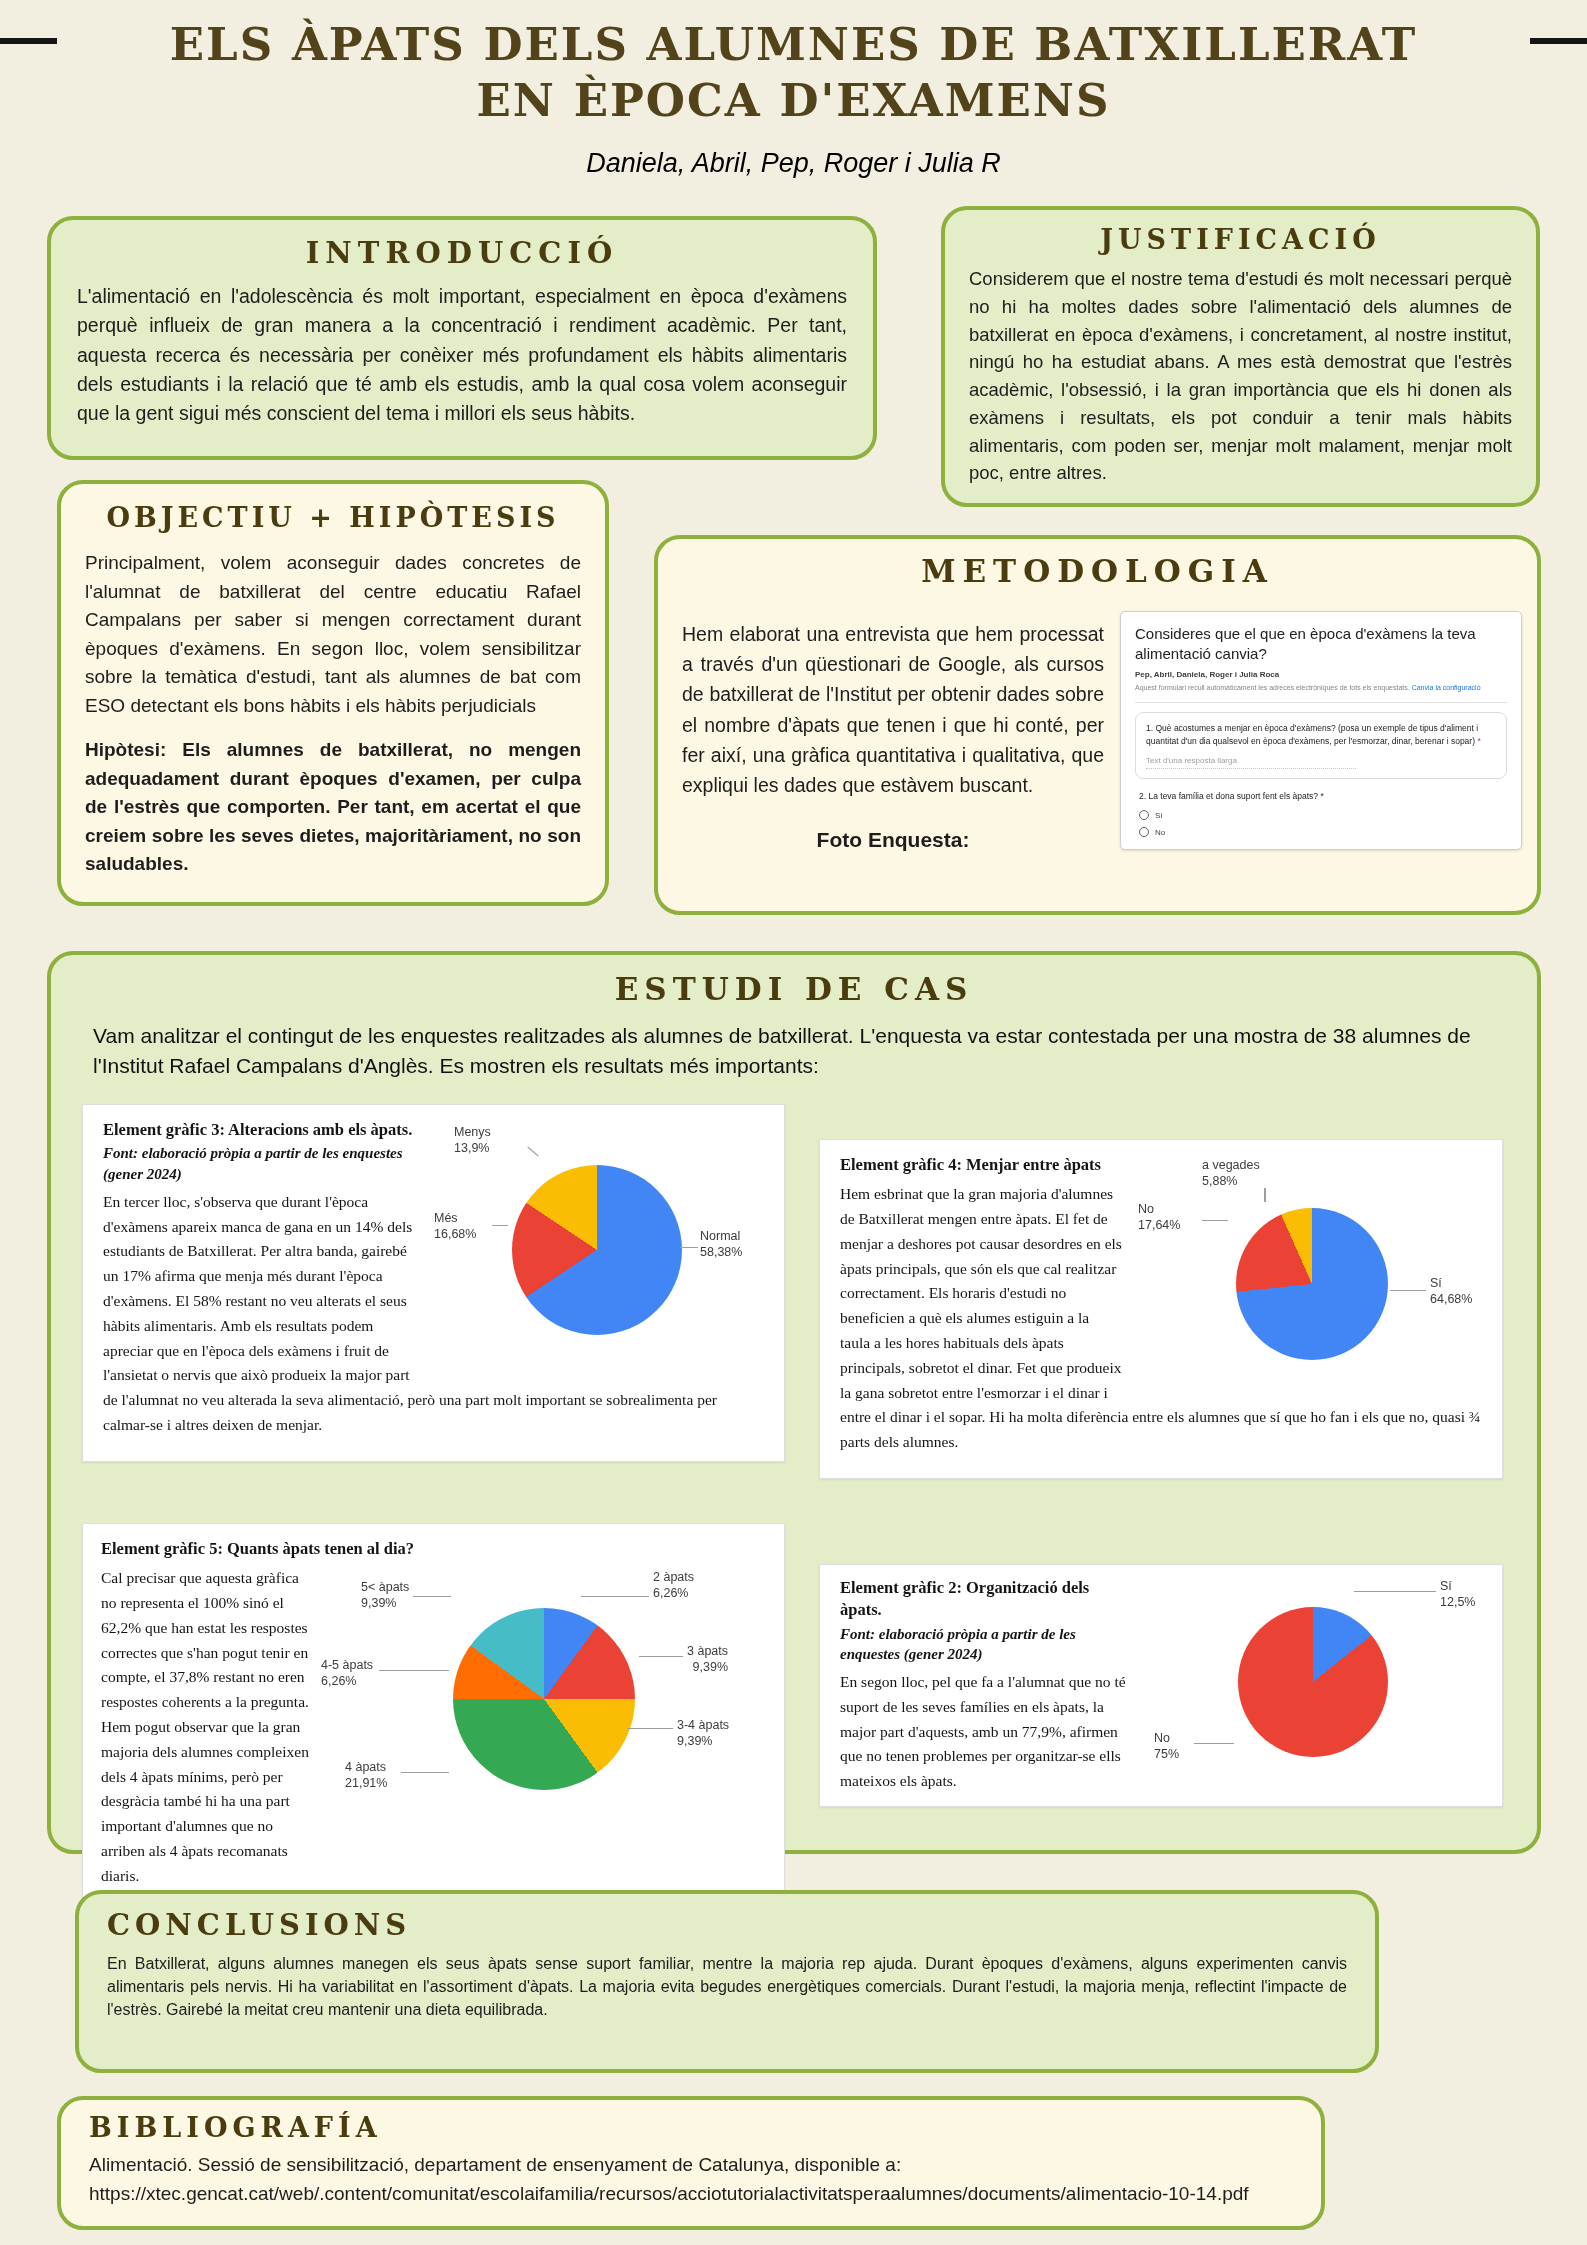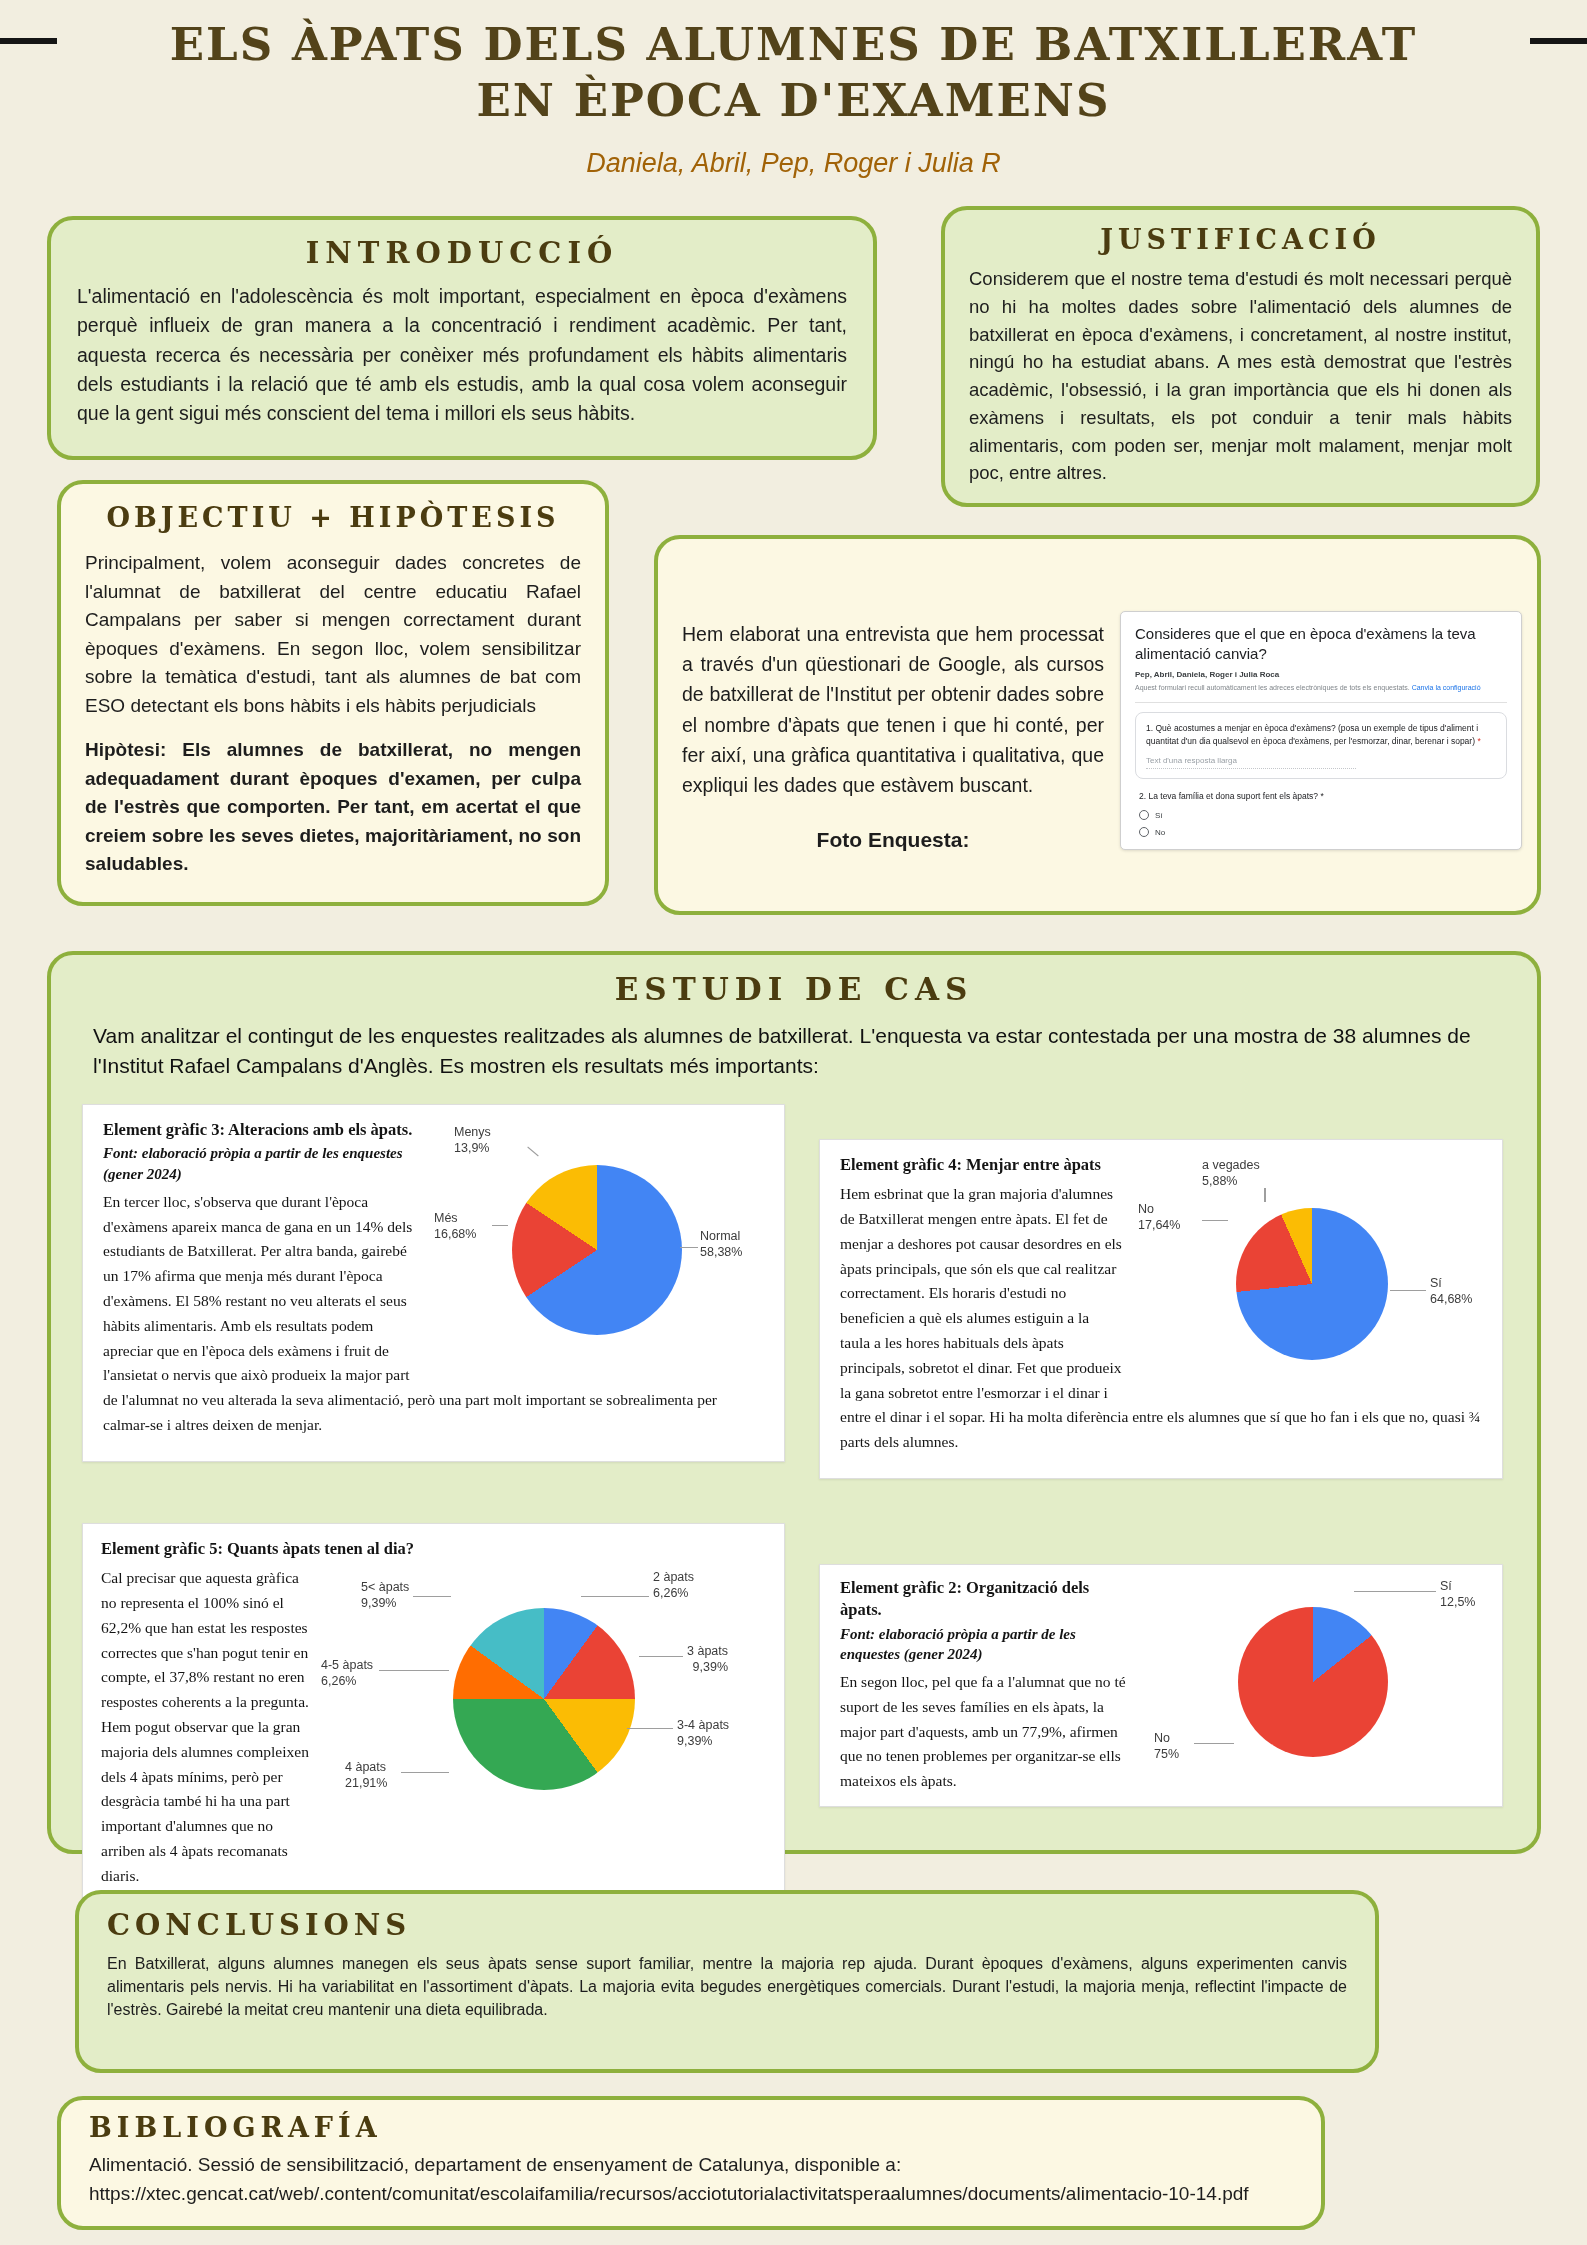--- a/index.html
+++ b/index.html
@@ -14,21 +14,21 @@
   .rule.right { right: 0; width: 57px; }
 
   .title-l1, .title-l2 {
     position: absolute; left: 0; right: 0; text-align: center;
     font-family: "DejaVu Serif", serif; font-weight: bold;
     color: #53431a; letter-spacing: 2px;
   }
   .title-l1 { top: 18px; font-size: 45px; }
   .title-l2 { top: 74px; font-size: 45px; }
   .authors { position: absolute; left: 0; right: 0; top: 148px; text-align: center;
-    font-style: italic; font-size: 27px; color: #a16207; }
+    font-style: italic; font-size: 27px; color: #000000; }
 
   .box { position: absolute; border: 4px solid #8eb03d; border-radius: 26px; }
   .bg-green { background: #e3edc8; }
   .bg-cream { background: #fcf8e3; }
 
   .sec-h { font-family: "DejaVu Serif", serif; font-weight: bold; color: #4b3c10; }
   .sec-h.center { text-align: center; }
 
   
   #intro { left: 47px; top: 216px; width: 830px; min-height: 244px; padding: 16px 26px 18px; }
@@ -131,20 +131,21 @@
     <p>Considerem que el nostre tema d'estudi és molt necessari perquè no hi ha moltes dades sobre l'alimentació dels alumnes de batxillerat en època d'exàmens, i concretament, al nostre institut, ningú ho ha estudiat abans. A mes està demostrat que l'estrès acadèmic, l'obsessió, i la gran importància que els hi donen als exàmens i resultats, els pot conduir a tenir mals hàbits alimentaris, com poden ser, menjar molt malament, menjar molt poc, entre altres.</p>
   </section>
 
   <section class="box bg-cream" id="objectiu">
     <h2 class="sec-h center">OBJECTIU + HIPÒTESIS</h2>
     <p>Principalment, volem aconseguir dades concretes de l'alumnat de batxillerat del centre educatiu Rafael Campalans per saber si mengen correctament durant èpoques d'exàmens. En segon lloc, volem sensibilitzar sobre la temàtica d'estudi, tant als alumnes de bat com ESO detectant els bons hàbits i els hàbits perjudicials</p>
     <p class="hip">Hipòtesi: Els alumnes de batxillerat, no mengen adequadament durant èpoques d'examen, per culpa de l'estrès que comporten. Per tant, em acertat el que creiem sobre les seves dietes, majoritàriament, no son saludables.</p>
   </section>
 
   <section class="box bg-cream" id="metodologia">
+    <h2 class="sec-h center">METODOLOGIA</h2>
     <div class="met-col">
       <p>Hem elaborat una entrevista que hem processat a través d'un qüestionari de Google, als cursos de batxillerat de l'Institut per obtenir dades sobre el nombre d'àpats que tenen i que hi conté, per fer així, una gràfica quantitativa i qualitativa, que expliqui les dades que estàvem buscant.</p>
       <div class="foto">Foto Enquesta:</div>
     </div>
     <div class="form-card">
       <div class="f-title">Consideres que el que en època d'exàmens la teva alimentació canvia?</div>
       <div class="f-authors">Pep, Abril, Daniela, Roger i Julia Roca</div>
       <div class="f-note">
         <span>Aquest formulari recull automàticament les adreces electròniques de tots els enquestats.</span>
         <span class="f-link">Canvia la configuració</span>

